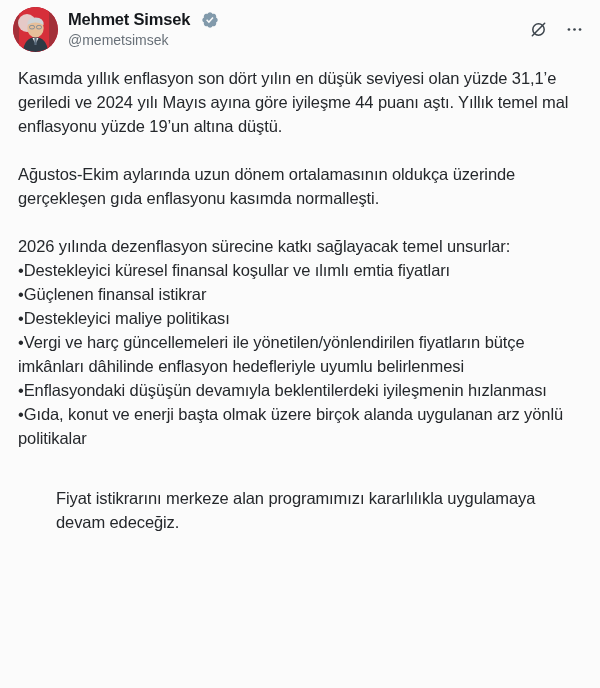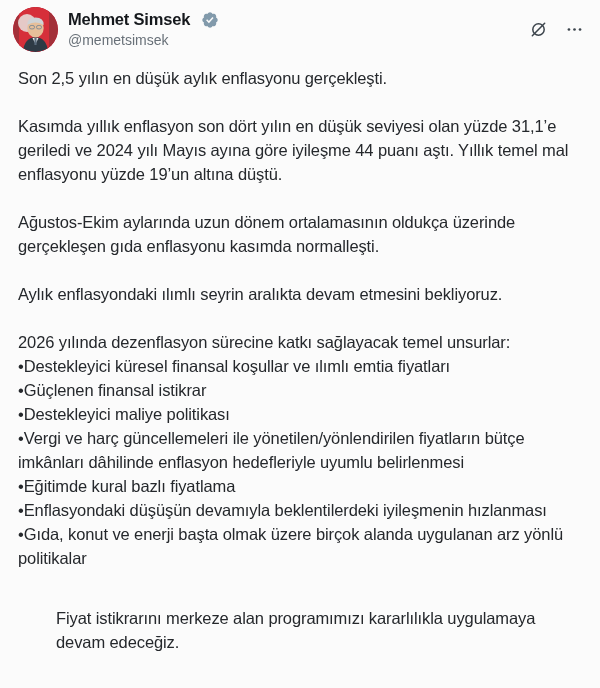--- a/index.html
+++ b/index.html
@@ -146,32 +146,29 @@
           <circle cx="5" cy="12" r="1.7"></circle>
           <circle cx="12" cy="12" r="1.7"></circle>
           <circle cx="19" cy="12" r="1.7"></circle>
         </svg>
       </span>
     </div>
 
   </div>
 
   <div class="tweet-body">
-    <p>Son 2,5 yılın en düşük aylık enflasyonu gerçekleşti.</p>
     <p>Kasımda yıllık enflasyon son dört yılın en düşük seviyesi olan yüzde 31,1’e geriledi ve 2024 yılı Mayıs ayına göre iyileşme 44 puanı aştı. Yıllık temel mal enflasyonu yüzde 19’un altına düştü.</p>
     <p>Ağustos-Ekim aylarında uzun dönem ortalamasının oldukça üzerinde gerçekleşen gıda enflasyonu kasımda normalleşti.</p>
-    <p>Aylık enflasyondaki ılımlı seyrin aralıkta devam etmesini bekliyoruz.</p>
 
     <div class="list-block">
       <div>2026 yılında dezenflasyon sürecine katkı sağlayacak temel unsurlar:</div>
       <div class="bullet-item"><span class="bullet-char">•</span><span>Destekleyici küresel finansal koşullar ve ılımlı emtia fiyatları</span></div>
       <div class="bullet-item"><span class="bullet-char">•</span><span>Güçlenen finansal istikrar</span></div>
       <div class="bullet-item"><span class="bullet-char">•</span><span>Destekleyici maliye politikası</span></div>
       <div class="bullet-item"><span class="bullet-char">•</span><span>Vergi ve harç güncellemeleri ile yönetilen/yönlendirilen fiyatların bütçe imkânları dâhilinde enflasyon hedefleriyle uyumlu belirlenmesi</span></div>
-      <div class="bullet-item"><span class="bullet-char">•</span><span>Eğitimde kural bazlı fiyatlama</span></div>
       <div class="bullet-item"><span class="bullet-char">•</span><span>Enflasyondaki düşüşün devamıyla beklentilerdeki iyileşmenin hızlanması</span></div>
       <div class="bullet-item"><span class="bullet-char">•</span><span>Gıda, konut ve enerji başta olmak üzere birçok alanda uygulanan arz yönlü politikalar</span></div>
     </div>
 
     <p class="closing">Fiyat istikrarını merkeze alan programımızı kararlılıkla uygulamaya devam edeceğiz.</p>
   </div>
 
 </div>
 
 </body></html>

